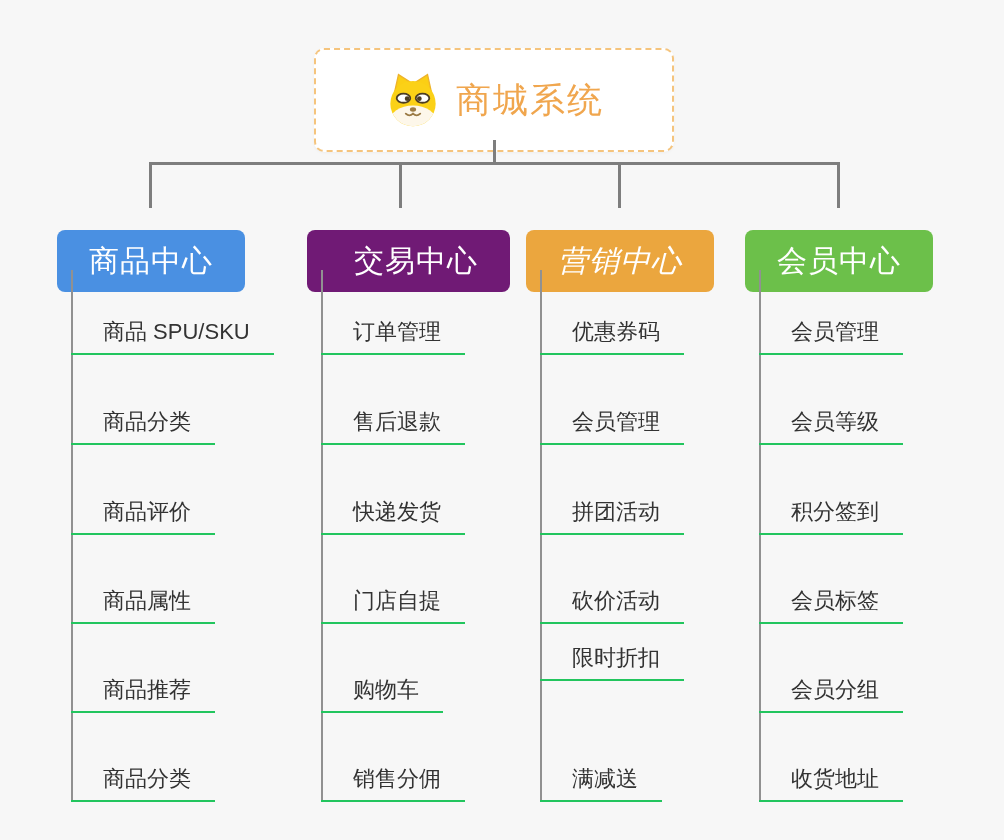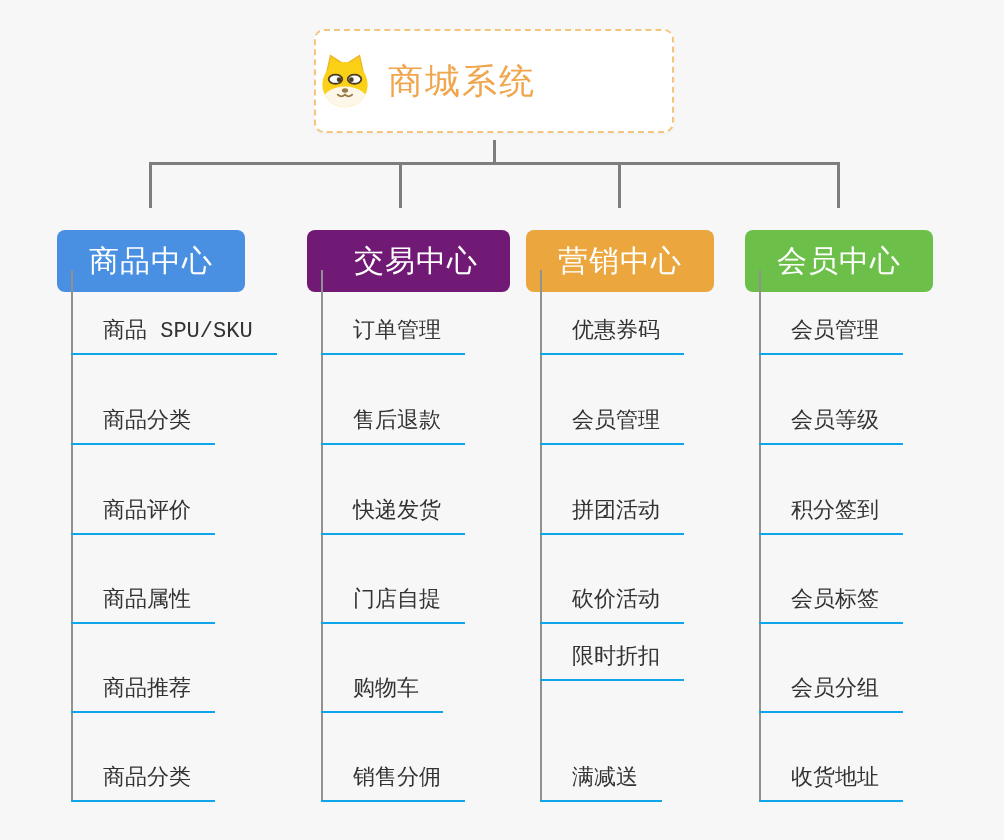--- a/index.html
+++ b/index.html
@@ -11,29 +11,29 @@
     position: relative;
     width: 1004px;
     height: 840px;
     background: #f7f7f7;
     overflow: hidden;
   }
 
   
   .root-node {
     position: absolute;
-    left: 314px; top: 29px;
+    left: 314px; top: 48px;
     width: 360px; height: 104px;
     background: #ffffff;
     border: 2px dashed #f5c47d;
     border-radius: 10px;
     box-sizing: border-box;
     display: flex;
     align-items: center;
-    justify-content: flex-start;
+    justify-content: center;
     gap: 14px;
     box-shadow: 0 1px 3px rgba(0,0,0,0.04);
     cursor: pointer;
   }
   .root-title {
     font-size: 35px;
     letter-spacing: 2px;
     color: #f0a64e;
     white-space: nowrap;
   }
@@ -68,24 +68,23 @@
     width: 2px;
     height: 531px;
     background: #919191;
   }
   .sub-item {
     position: absolute;
     font-size: 22px;
     color: #333333;
     line-height: 28px;
     padding: 0 24px 7px 32px;
-    border-bottom: 2px solid #0ea5e9;
+    border-bottom: 2px solid #22c55e;
     white-space: nowrap;
     cursor: pointer;
-    font-family: Liberation Mono, monospace;
   }
 </style>
 </head>
 <body>
 
 <div class="canvas">
 
   <div class="root-node" style="border-color: rgb(245, 196, 125);">
     <svg class="doge" viewBox="0 0 64 64">
       <defs>
@@ -130,21 +129,21 @@
 
   <div class="branch-node" style="left: 307px; background-color: #701a75; padding-left: 15px;">交易中心</div>
   <div class="trunk" style="left:321px;"></div>
   <div class="sub-item" style="left:321px; top:318px;">订单管理</div>
   <div class="sub-item" style="left:321px; top:408px;">售后退款</div>
   <div class="sub-item" style="left:321px; top:498px;">快递发货</div>
   <div class="sub-item" style="left:321px; top:587px;">门店自提</div>
   <div class="sub-item" style="left:321px; top:676px;">购物车</div>
   <div class="sub-item" style="left:321px; top:765px;text-align:right;">销售分佣</div>
 
-  <div class="branch-node" style="left: 526px; background-color: rgb(235, 166, 62);">营销中心</div>
+  <div class="branch-node" style="left: 526px; background-color: rgb(235, 166, 62); font-style: italic;">营销中心</div>
   <div class="trunk" style="left:540px;"></div>
   <div class="sub-item" style="left:540px; top:318px;">优惠券码</div>
   <div class="sub-item" style="left:540px; top:408px;">会员管理</div>
   <div class="sub-item" style="left:540px; top:498px;">拼团活动</div>
   <div class="sub-item" style="left:540px; top:587px;">砍价活动</div>
   <div class="sub-item" style="left:540px; top:644px;">限时折扣</div>
   <div class="sub-item" style="left:540px; top:765px;">满减送</div>
 
   <div class="branch-node" style="left: 745px; background-color: rgb(108, 192, 74);">会员中心</div>
   <div class="trunk" style="left:759px;"></div>

